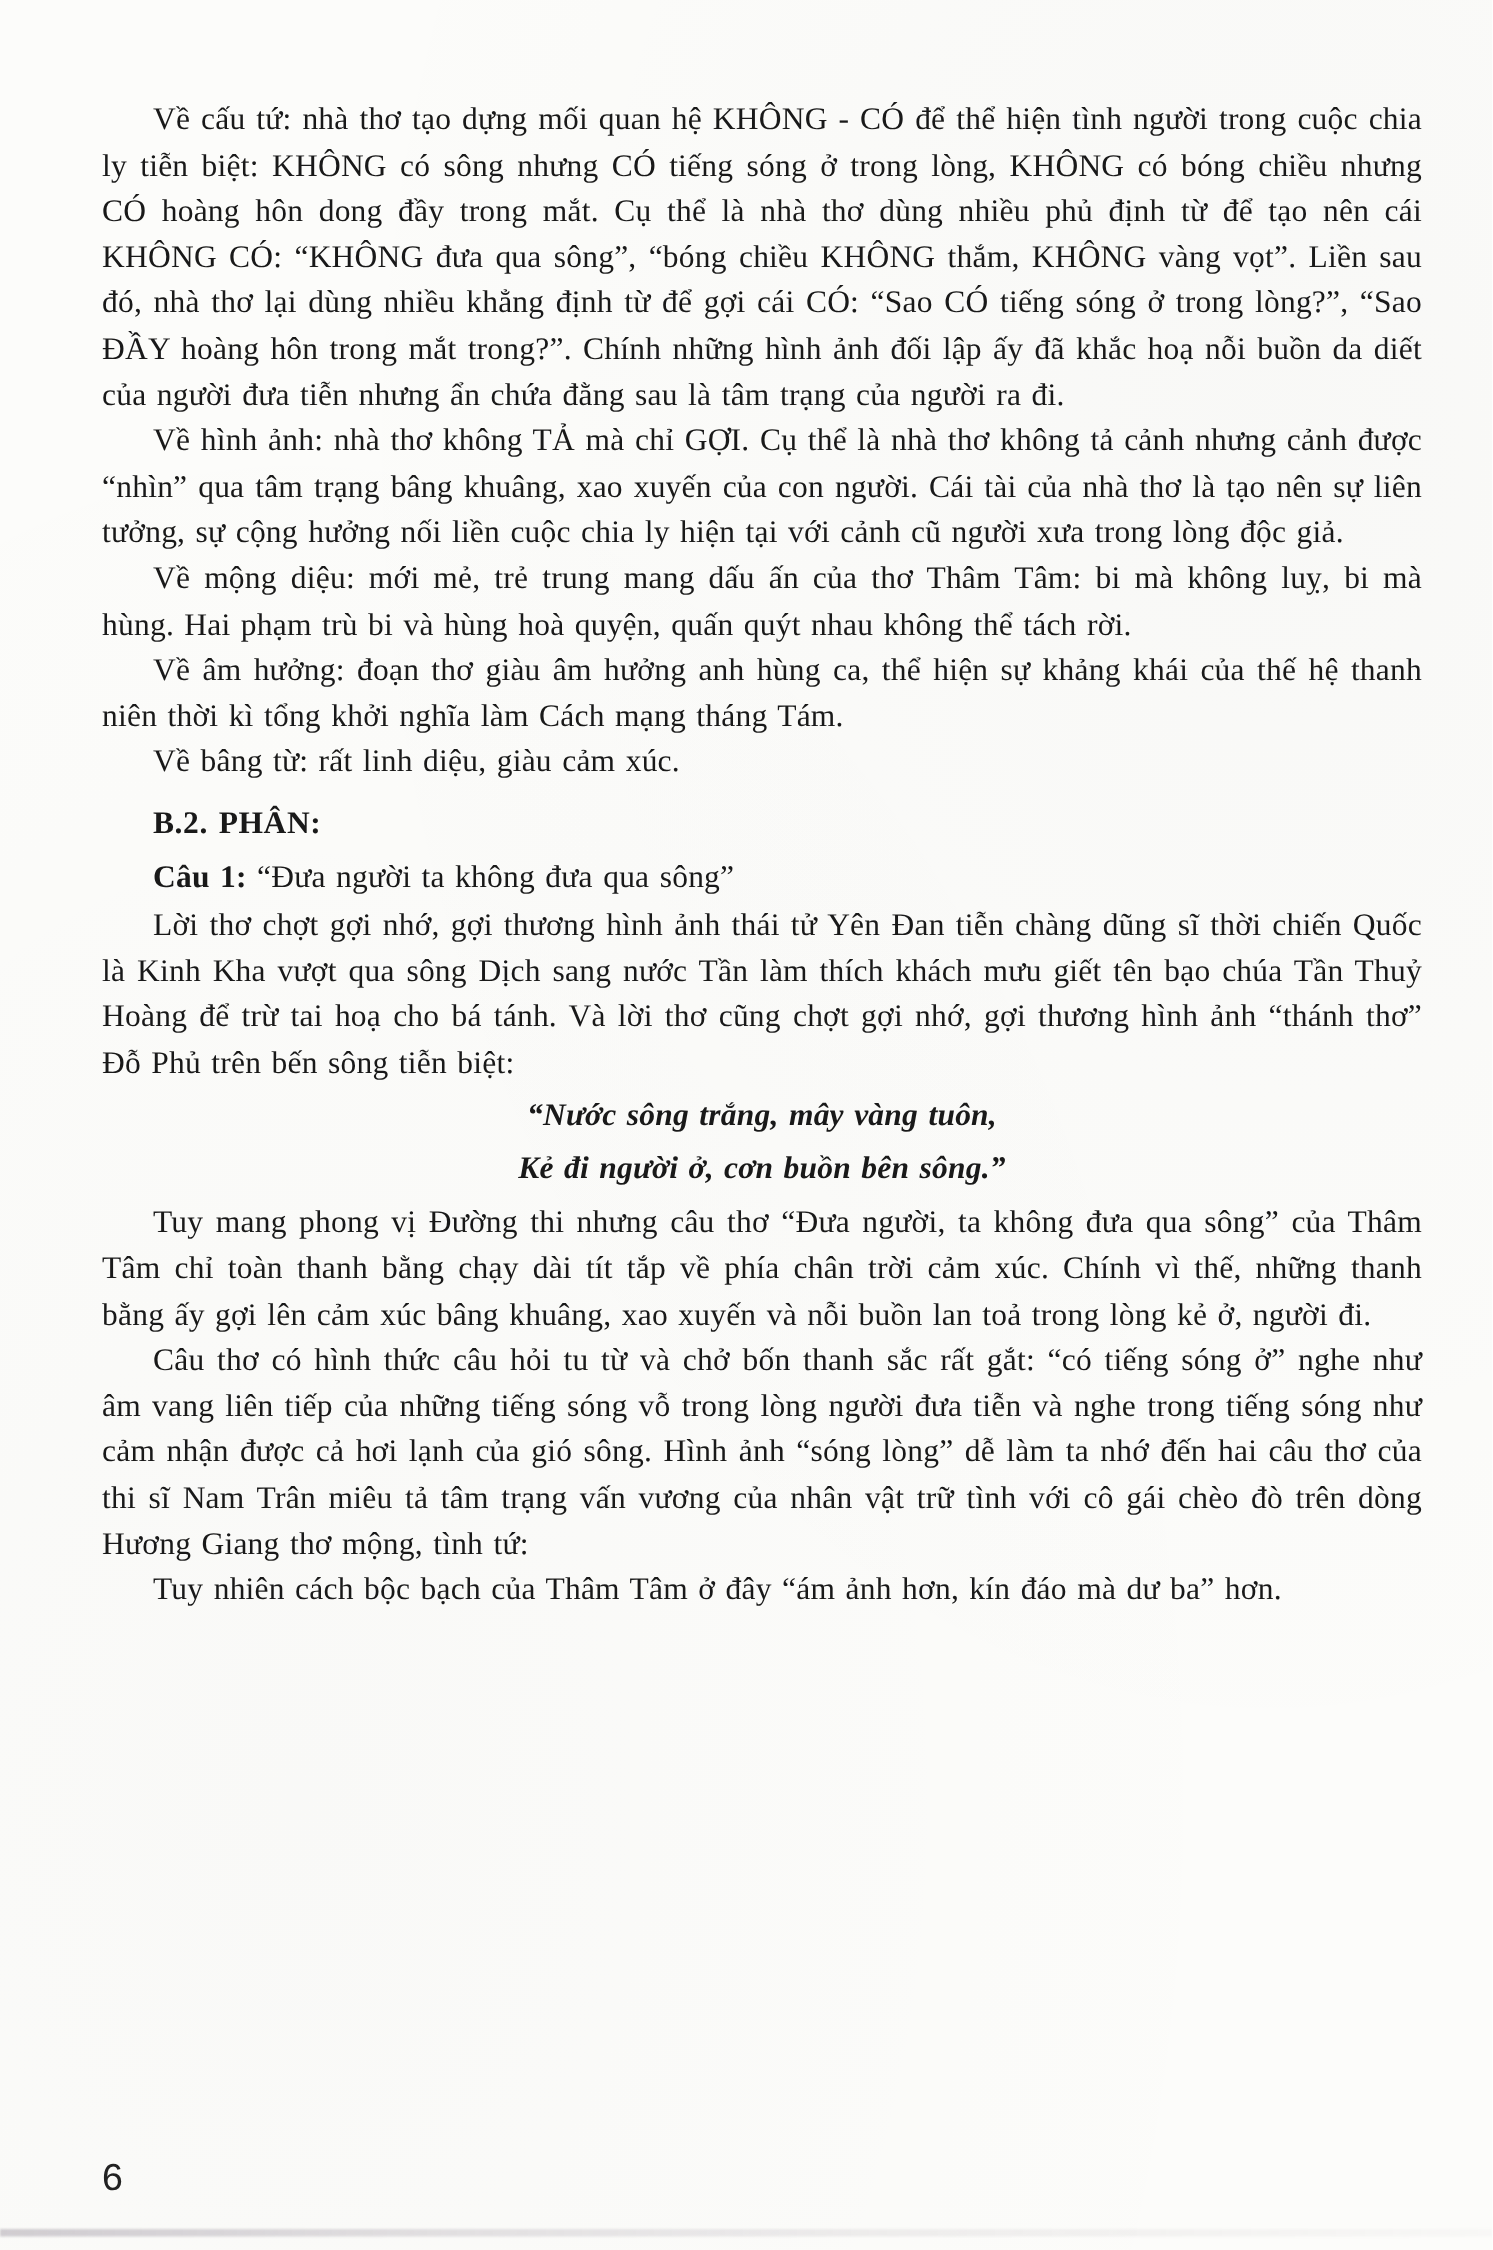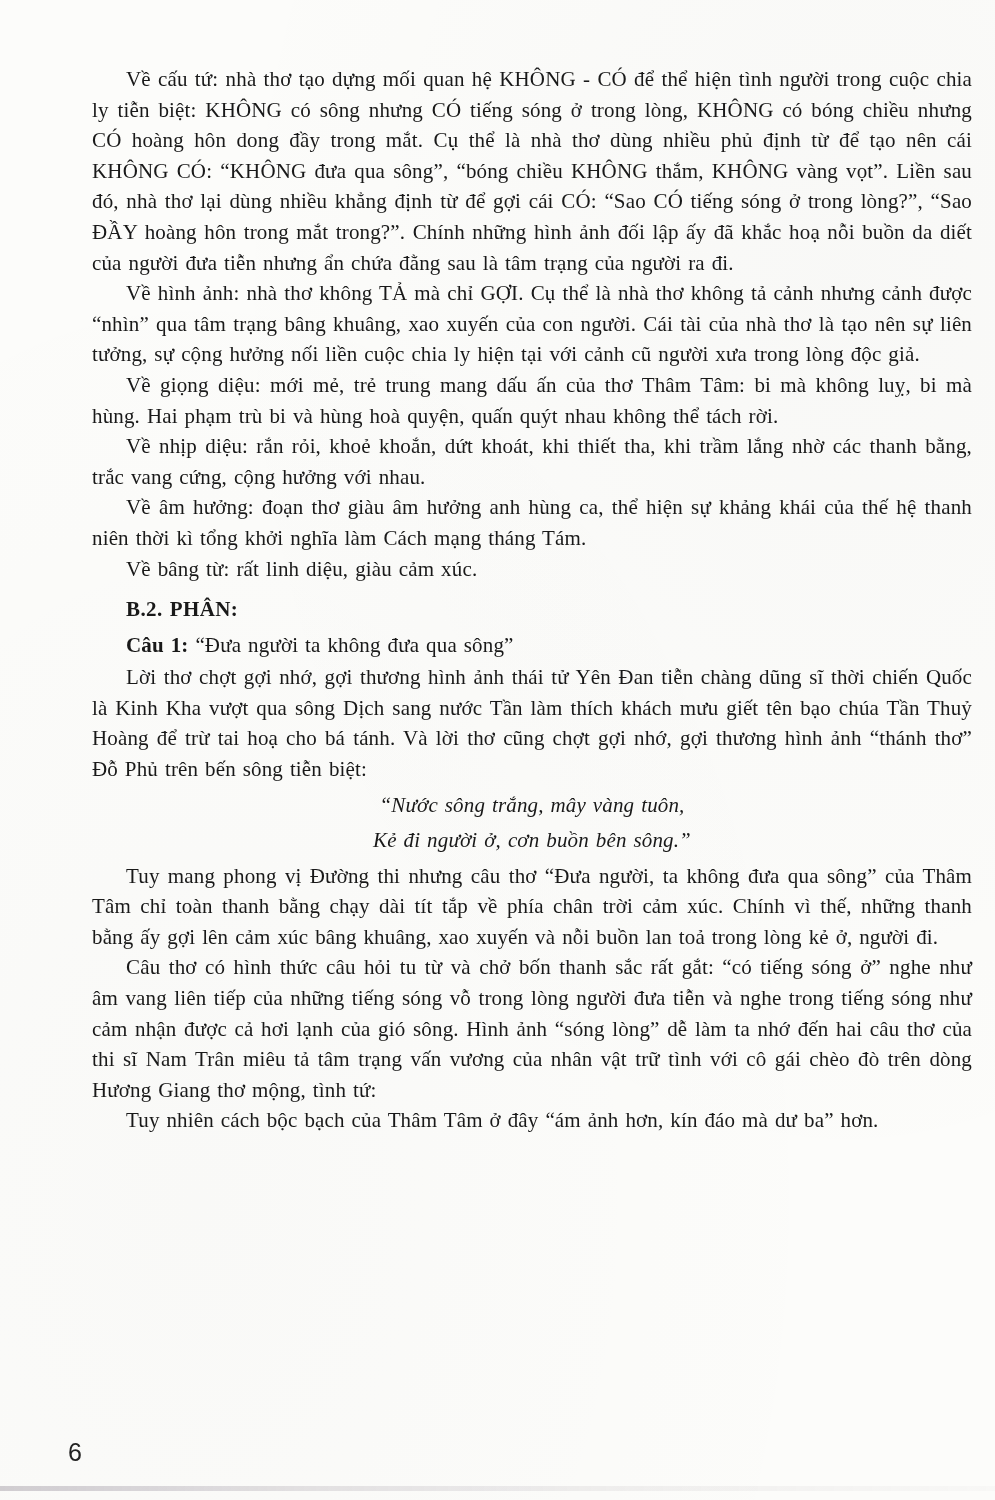--- a/index.html
+++ b/index.html
@@ -29,41 +29,41 @@
     position: absolute;
     top: 64px;
     left: 68px;
     width: 880px;
     color: #191919;
     font-size: 21px;
     line-height: 30.6px;
     text-align: justify;
     letter-spacing: 0.15px;
     word-spacing: 1.5px;
-    margin-left: 24px;
   }
   .text-column p { margin: 0; }
   .body-paragraph {
     text-indent: 34px;
   }
   .section-heading {
     text-indent: 34px;
     font-weight: bold;
     margin-top: 10px !important;
     letter-spacing: 0.4px;
   }
   .question-line {
     text-indent: 34px;
     margin-top: 5px !important;
     margin-bottom: 2px !important;
   }
   .question-label { font-weight: bold; font-style: normal; }
   .question-quote { }
   .verse-group {
     margin: 3px 0;
+    font-weight: bold;
   }
   .verse-line {
     text-align: center;
     text-indent: 0;
     font-style: italic;
     line-height: 35px;
   }
   .page-number {
     position: absolute;
     left: 68px;
@@ -86,22 +86,21 @@
     filter: blur(0.6px);
   }
 </style>
 </head>
 <body>
 
 <div class="page" style="background: rgb(252, 252, 250);">
   <div class="text-column" style="color: rgb(25, 25, 25);">
       <p class="body-paragraph">Về cấu tứ: nhà thơ tạo dựng mối quan hệ KHÔNG - CÓ để thể hiện tình người trong cuộc chia ly tiễn biệt: KHÔNG có sông nhưng CÓ tiếng sóng ở trong lòng, KHÔNG có bóng chiều nhưng CÓ hoàng hôn dong đầy trong mắt. Cụ thể là nhà thơ dùng nhiều phủ định từ để tạo nên cái KHÔNG CÓ: “KHÔNG đưa qua sông”, “bóng chiều KHÔNG thắm, KHÔNG vàng vọt”. Liền sau đó, nhà thơ lại dùng nhiều khẳng định từ để gợi cái CÓ: “Sao CÓ tiếng sóng ở trong lòng?”, “Sao ĐẦY hoàng hôn trong mắt trong?”. Chính những hình ảnh đối lập ấy đã khắc hoạ nỗi buồn da diết của người đưa tiễn nhưng ẩn chứa đằng sau là tâm trạng của người ra đi.</p>
       <p class="body-paragraph">Về hình ảnh: nhà thơ không TẢ mà chỉ GỢI. Cụ thể là nhà thơ không tả cảnh nhưng cảnh được “nhìn” qua tâm trạng bâng khuâng, xao xuyến của con người. Cái tài của nhà thơ là tạo nên sự liên tưởng, sự cộng hưởng nối liền cuộc chia ly hiện tại với cảnh cũ người xưa trong lòng độc giả.</p>
-      <p class="body-paragraph">Về giọng diệu: mới mẻ, trẻ trung mang dấu ấn của thơ Thâm Tâm: bi mà không luỵ, bi mà hùng. Hai phạm trù bi và hùng hoà quyện, quấn quýt nhau không thể tách rời.</p>
-      <p class="body-paragraph">Về nhịp diệu: rắn rỏi, khoẻ khoắn, dứt khoát, khi thiết tha, khi trầm lắng nhờ các thanh bằng, trắc vang cứng, cộng hưởng với nhau.</p>
+      <p class="body-paragraph">Về mộng diệu: mới mẻ, trẻ trung mang dấu ấn của thơ Thâm Tâm: bi mà không luỵ, bi mà hùng. Hai phạm trù bi và hùng hoà quyện, quấn quýt nhau không thể tách rời.</p>
       <p class="body-paragraph">Về âm hưởng: đoạn thơ giàu âm hưởng anh hùng ca, thể hiện sự khảng khái của thế hệ thanh niên thời kì tổng khởi nghĩa làm Cách mạng tháng Tám.</p>
       <p class="body-paragraph">Về bâng từ: rất linh diệu, giàu cảm xúc.</p>
       <p class="section-heading">B.2. PHÂN:</p>
       <p class="question-line"><span class="question-label">Câu 1: </span><span class="question-quote">“Đưa người ta không đưa qua sông”</span></p>
       <p class="body-paragraph">Lời thơ chợt gợi nhớ, gợi thương hình ảnh thái tử Yên Đan tiễn chàng dũng sĩ thời chiến Quốc là Kinh Kha vượt qua sông Dịch sang nước Tần làm thích khách mưu giết tên bạo chúa Tần Thuỷ Hoàng để trừ tai hoạ cho bá tánh. Và lời thơ cũng chợt gợi nhớ, gợi thương hình ảnh “thánh thơ” Đỗ Phủ trên bến sông tiễn biệt:</p>
       <div class="verse-group">
         <p class="verse-line">“Nước sông trắng, mây vàng tuôn,</p>
         <p class="verse-line">Kẻ đi người ở, cơn buồn bên sông.”</p>
       </div>
       <p class="body-paragraph">Tuy mang phong vị Đường thi nhưng câu thơ “Đưa người, ta không đưa qua sông” của Thâm Tâm chỉ toàn thanh bằng chạy dài tít tắp về phía chân trời cảm xúc. Chính vì thế, những thanh bằng ấy gợi lên cảm xúc bâng khuâng, xao xuyến và nỗi buồn lan toả trong lòng kẻ ở, người đi.</p>

